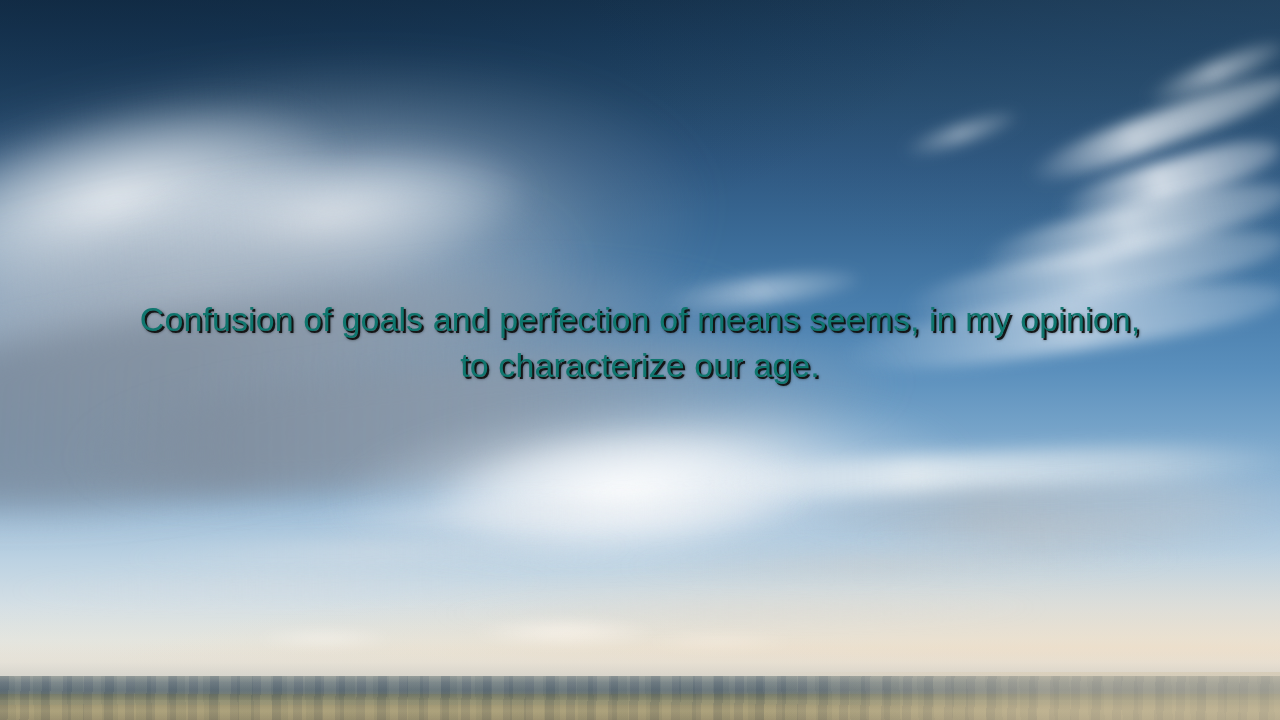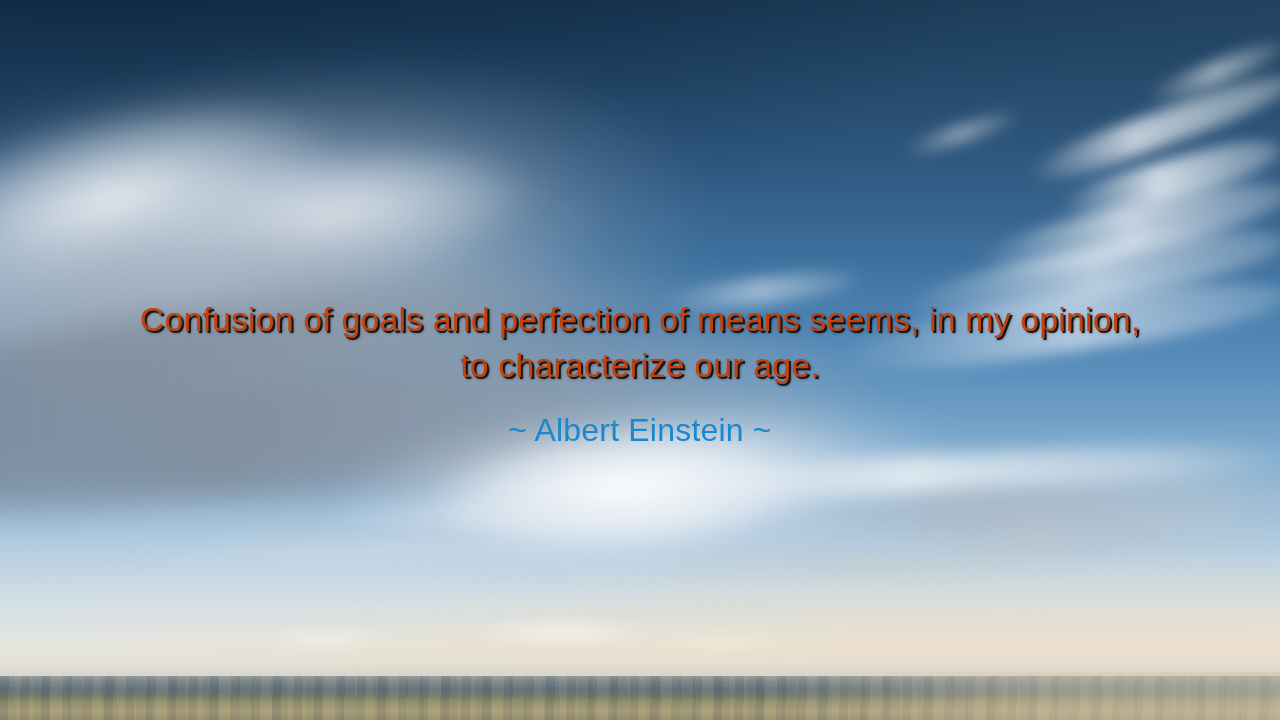--- a/index.html
+++ b/index.html
@@ -304,21 +304,21 @@
     top: 296px;
     width: 1024px;
     text-align: center;
     z-index: 30;
   }
   .quote-text {
     margin: 0;
     font-size: 34px;
     line-height: 46px;
     font-weight: 400;
-    color: #c2410c;
+    color: #0f766e;
     letter-spacing: 0.1px;
     text-shadow:
       2px 2px 0px rgba(17,17,17,0.95),
       2px 2px 3px rgba(0,0,0,0.55);
     white-space: pre-line;
   }
   .quote-author {
     margin: 0;
     padding-top: 22px;
     font-size: 32px;
@@ -373,16 +373,15 @@
 
   <div class="haze"></div>
   <div class="land-far"></div>
   <div class="land-mid"></div>
   <div class="land-near"></div>
   <div class="land-texture"></div>
   <div class="land-right-warm"></div>
 
   <div class="quote-block">
     <p class="quote-text">Confusion of goals and perfection of means seems, in my opinion, to characterize our age.</p>
-    <p class="quote-author">~ Albert Einstein ~</p>
   </div>
 
 </div>
 
 </body></html>

